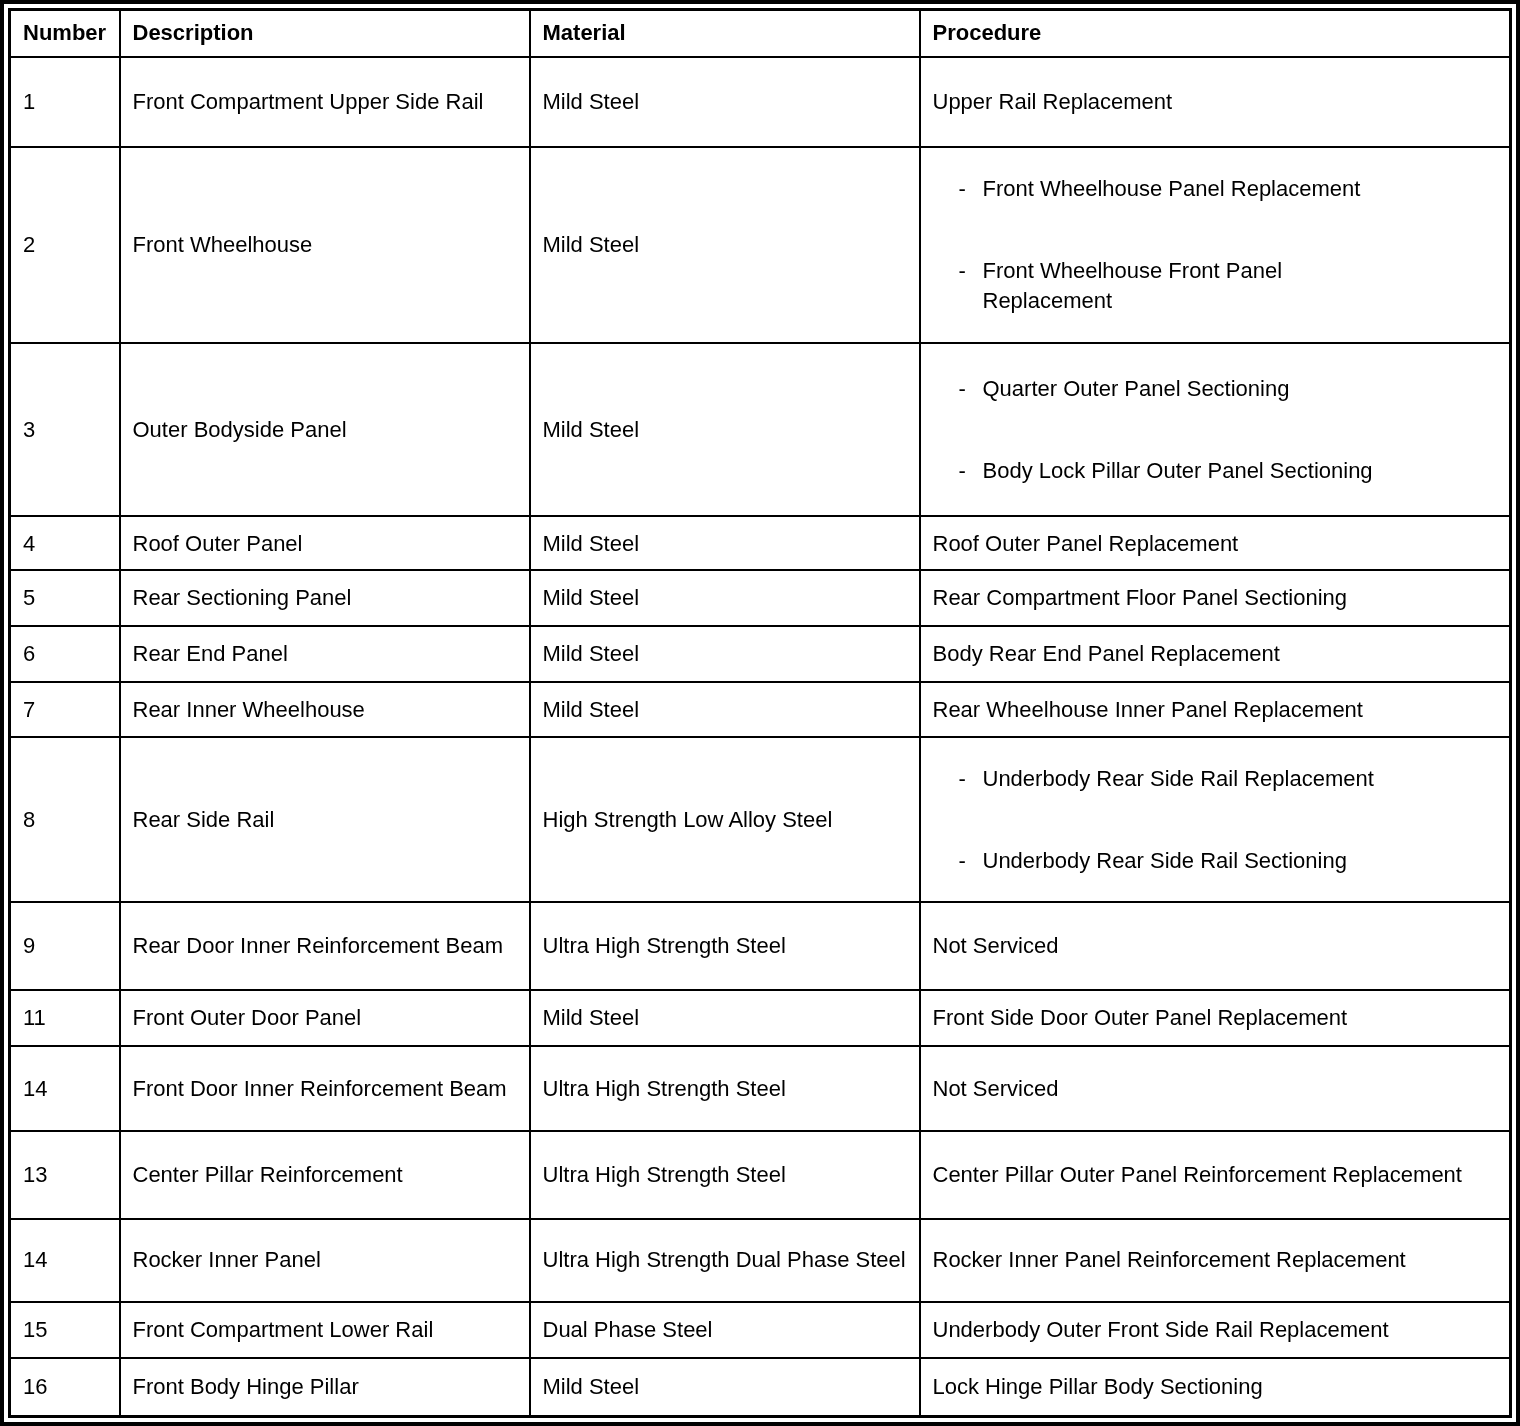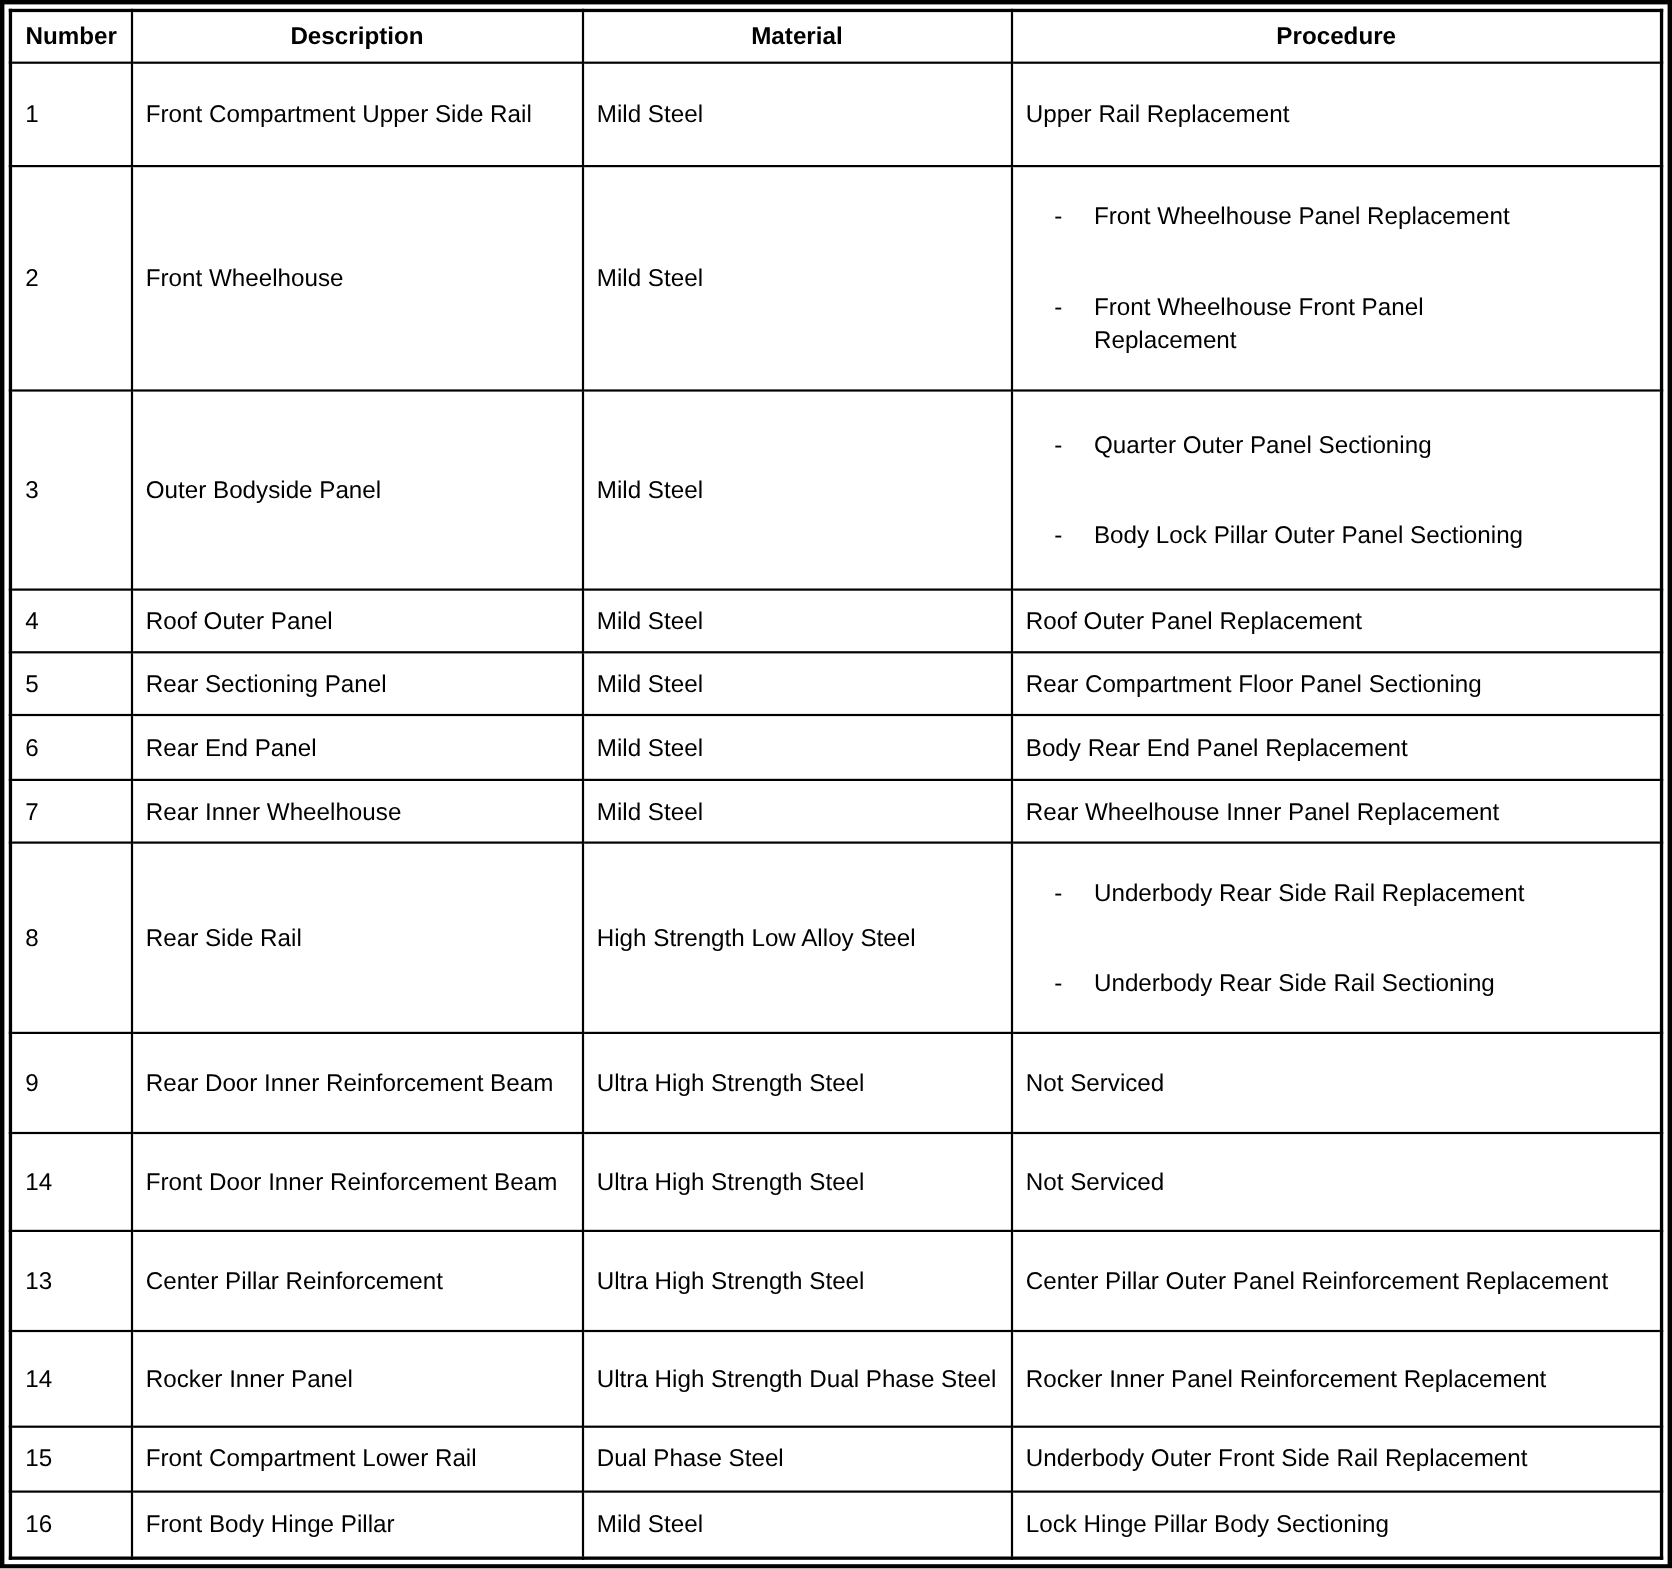--- a/index.html
+++ b/index.html
@@ -31,21 +31,20 @@
   .parts-table td {
     border: 2px solid #000000;
     padding: 6px 12px;
     vertical-align: middle;
     text-align: left;
     overflow: hidden;
     word-wrap: break-word;
   }
   .parts-table th {
     font-weight: bold;
-    text-align: center;
     vertical-align: middle;
   }
   .col-num  { width: 110px; }
   .col-desc { width: 410px; }
   .col-mat  { width: 390px; }
   .col-proc { width: auto;  }
   .bullets {
     display: flex;
     flex-direction: column;
     gap: 52px;
@@ -55,21 +54,20 @@
     display: flex;
     align-items: flex-start;
   }
   .dash {
     flex: 0 0 50px;
     padding-left: 26px;
     box-sizing: border-box;
   }
   .bullet-text {
     flex: 1;
-    margin-left: 12px;
   }
   .bullet-text.narrow {
     max-width: 310px;
   }
   .proc-wrap {
     max-width: 555px;
   }
 </style>
 </head>
 <body>
@@ -182,20 +180,26 @@
       </tr>
 
       <tr style="height:84px">
         <td>9</td>
         <td>Rear Door Inner Reinforcement Beam</td>
         <td>Ultra High Strength Steel</td>
         <td>Not Serviced</td>
       </tr>
 
 
+      <tr style="height:54px">
+        <td>11</td>
+        <td>Front Outer Door Panel</td>
+        <td>Mild Steel</td>
+        <td>Front Side Door Outer Panel Replacement</td>
+      </tr>
 
       <tr style="height:82px">
         <td>14</td>
         <td>Front Door Inner Reinforcement Beam</td>
         <td>Ultra High Strength Steel</td>
         <td>Not Serviced</td>
       </tr>
 
       <tr style="height:84px">
         <td>13</td>

